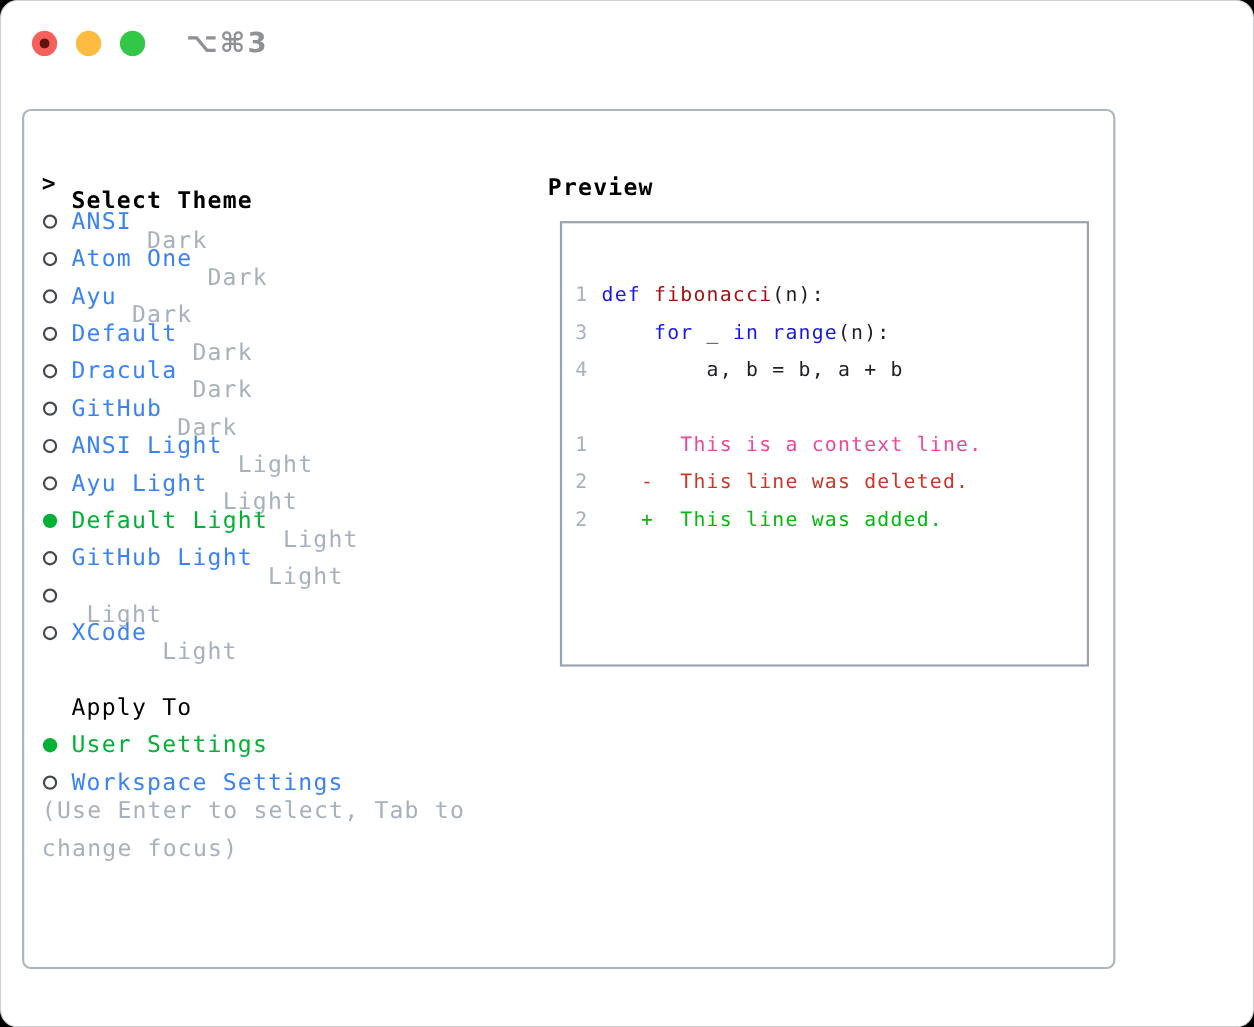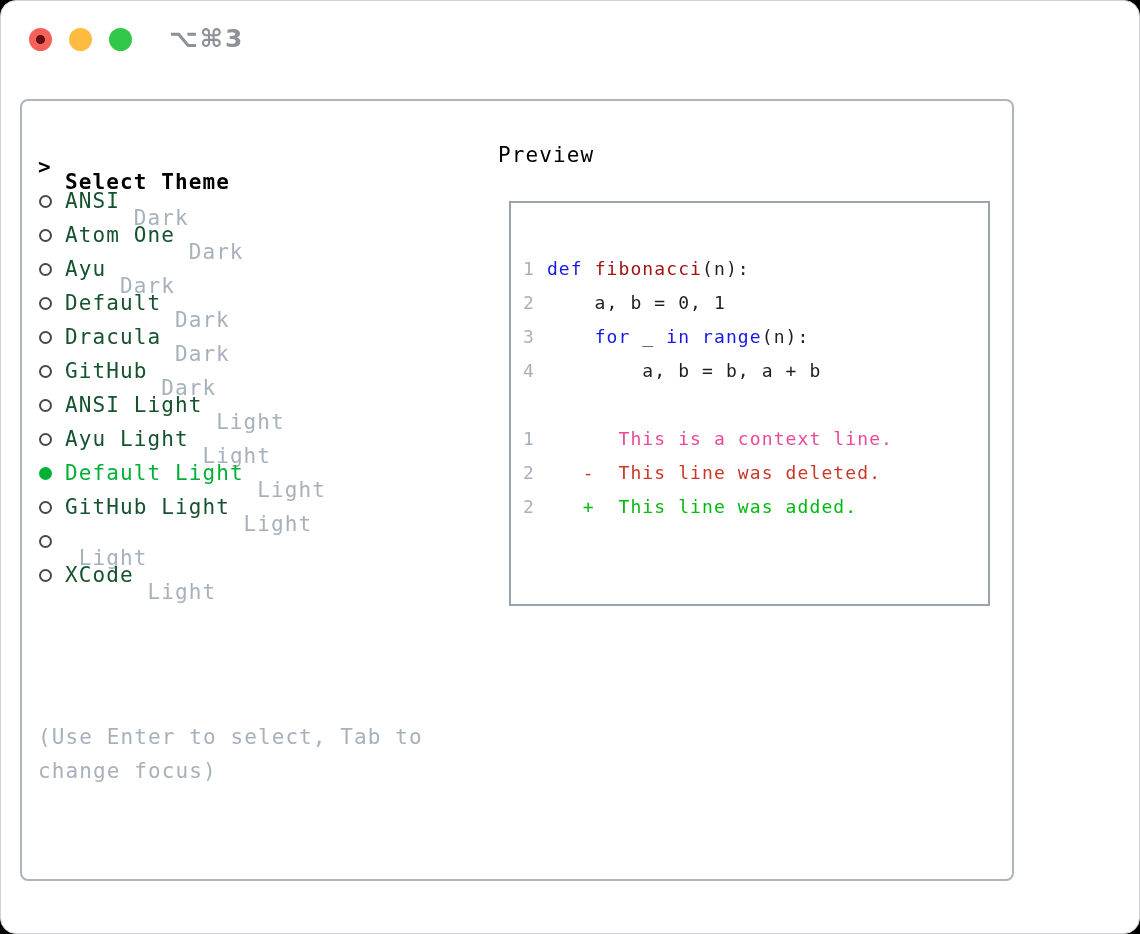--- a/index.html
+++ b/index.html
@@ -30,29 +30,29 @@
     background:#fff;
   }
   .mono{font-size:21px;line-height:34px;letter-spacing:1.1px;color:#30353c;}
   .row{display:flex;align-items:center;height:34px;}
   .cell-bullet{width:27px;flex:0 0 27px;display:flex;align-items:center;}
   .dot{width:13px;height:13px;border-radius:50%;box-sizing:border-box;margin-left:1px;}
   .dot.off{border:2px solid #44494f;background:transparent;}
   .dot.on{background:#00b136;border:none;}
   .cursor{font-weight:700;color:#000;}
   .hdr{font-weight:700;color:#000;margin-top:30px;}
-  .label-plain{color:#14532d;}
+  .label-plain{color:#3b82f6;}
   .label-sel{color:#00b136;}
   .variant{color:#a7b1bc;margin-top:34px;}
   .gap2{width:13.7px;display:inline-block;}
   #theme-list{position:absolute;left:37px;top:149px;}
   #apply-list{position:absolute;left:37px;top:625px;}
   #hint{position:absolute;left:37px;top:719px;color:#a7b1bc;}
   
-  #preview-title{position:absolute;left:497px;top:137px;height:34px;line-height:34px;font-weight:400;color:#000;}
+  #preview-title{position:absolute;left:497px;top:152px;height:34px;line-height:34px;font-weight:700;color:#000;}
   .preview-box{
     position:absolute;left:508px;top:200px;width:481px;height:405px;
     box-sizing:border-box;border:2px solid #9aa4ae;background:#fff;
   }
   #preview-lines{position:absolute;left:522px;top:251px;}
   .pline{height:34px;line-height:34px;white-space:pre;font-size:18px;letter-spacing:1.1px;}
   .c-num{color:#a7b1bc;}
   .c-plain{color:#1c1f24;}
   .c-kw{color:#1717e8;}
   .c-fn{color:#a31212;}
@@ -170,31 +170,49 @@
       <div class="row">
         <span class="cell-bullet">
           <span class="dot off"></span>
         </span>
         <span class="label-plain">XCode</span>
         <span class="gap2"></span>
         <span class="variant">Light</span>
       </div>
     </div>
 
+  <div id="apply-list" class="mono">
+    <div class="row">
+      <span class="cell-bullet"></span>
+      <span style="color:#000;">Apply To</span>
+    </div>
+
+  <div class="row">
+        <span class="cell-bullet">
+          <span class="dot on"></span>
+        </span>
+        <span class="label-sel">User Settings</span>
+      </div>
+      <div class="row">
+        <span class="cell-bullet">
+          <span class="dot off"></span>
+        </span>
+        <span class="label-plain">Workspace Settings</span>
+      </div>
+    </div>
 
   <div id="hint" class="mono">
       <div class="row">(Use Enter to select, Tab to</div>
       <div class="row">change focus)</div>
     </div>
 
   <div id="preview-title" class="mono">Preview</div>
   <div class="preview-box"></div>
   <div id="preview-lines">
       <div class="pline mono"><span class="c-num">1 </span><span class="c-kw">def</span><span class="c-plain"> </span><span class="c-fn">fibonacci</span><span class="c-plain">(n):</span></div>
-      <div class="pline mono"><span class="c-num">2 </span><span class="c-plain">    a, b = 0, 1</span></div>
       <div class="pline mono"><span class="c-num">3 </span><span class="c-plain">    </span><span class="c-kw">for</span><span class="c-plain"> _ </span><span class="c-kw">in</span><span class="c-plain"> </span><span class="c-kw">range</span><span class="c-plain">(n):</span></div>
       <div class="pline mono"><span class="c-num">4 </span><span class="c-plain">        a, b = b, a + b</span></div>
       <div class="pline mono"></div>
       <div class="pline mono"><span class="c-num">1</span><span class="c-plain">       </span><span class="c-context">This is a context line.</span></div>
       <div class="pline mono"><span class="c-num">2</span><span class="c-plain">    </span><span class="c-del">-  This line was deleted.</span></div>
       <div class="pline mono"><span class="c-num">2</span><span class="c-plain">    </span><span class="c-add">+  This line was added.</span></div>
     </div>
 
 </div>
 

